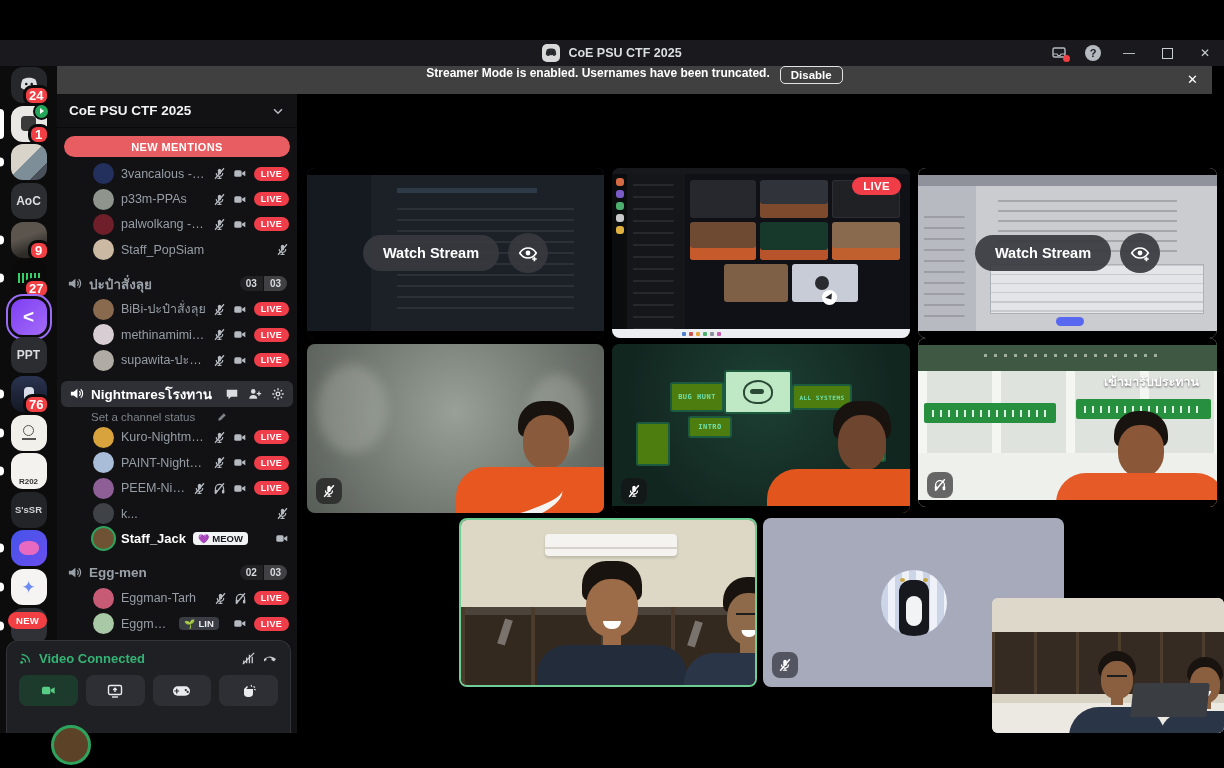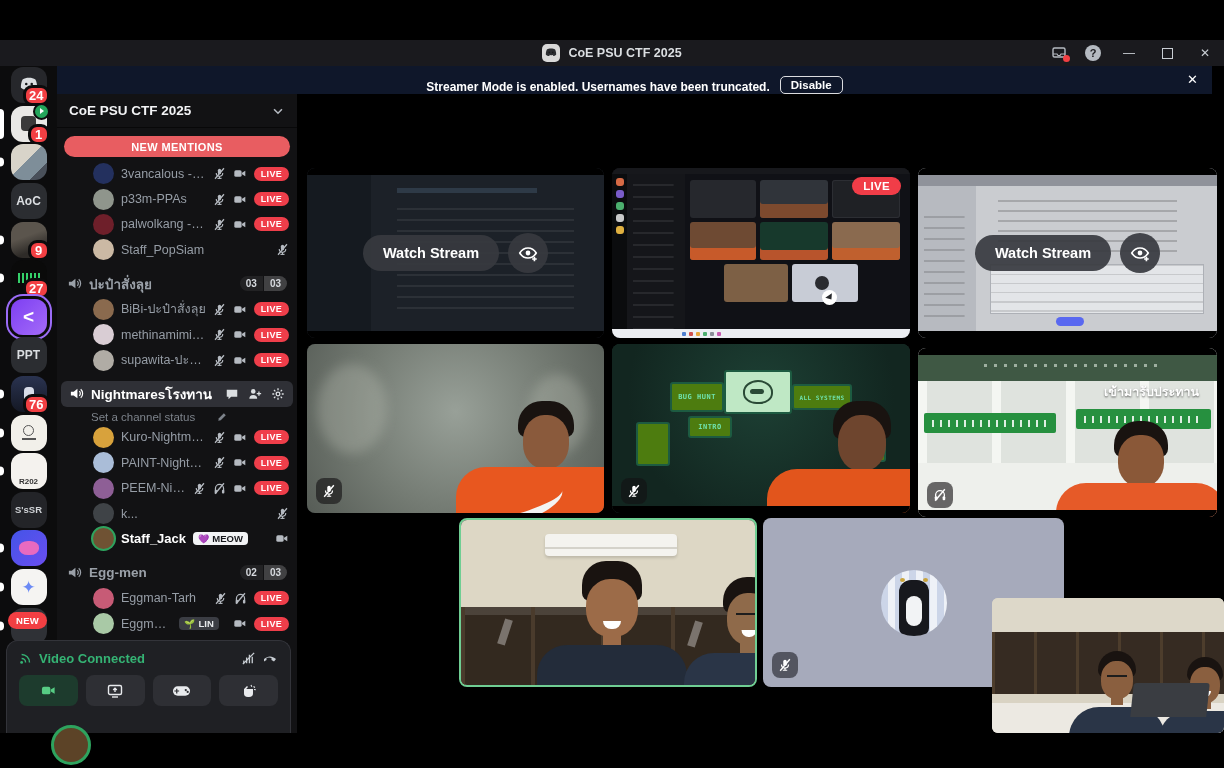--- a/index.html
+++ b/index.html
@@ -13,22 +13,22 @@
   #titlebar .tgroup{display:flex;align-items:center;gap:8px;}
   .dlogo{width:18px;height:18px;border-radius:5px;background:#d9d9d9;display:flex;align-items:center;justify-content:center;color:#2b2d31;}
   .winbtns{position:absolute;right:0;top:40px;height:26px;display:flex;align-items:center;gap:0;color:#c8cdd3;}
   .winbtn{width:38px;height:26px;display:flex;align-items:center;justify-content:center;font-size:12px;}
   .tb-ico{width:34px;height:26px;display:flex;align-items:center;justify-content:center;position:relative;color:#b5bac1;}
   .tb-ico .reddot{position:absolute;right:6px;bottom:4px;width:7px;height:7px;border-radius:50%;background:#f23f43;}
   .helpcircle{width:16px;height:16px;border-radius:50%;background:#b5bac1;color:#1a1a1e;font-size:11px;font-weight:bold;
               display:flex;align-items:center;justify-content:center;}
   .maxbox{width:9px;height:9px;border:1.4px solid #c8cdd3;}
   
-  #banner{position:absolute;left:57px;top:66px;width:1155px;height:28px;background:#0f172a;
-          display:flex;align-items:flex-end;justify-content:center;gap:10px;color:#fff;font-size:12px;font-weight:bold;}
+  #banner{position:absolute;left:57px;top:66px;width:1155px;height:28px;background:#404040;
+          display:flex;align-items:flex-start;justify-content:center;gap:10px;color:#fff;font-size:12px;font-weight:bold;}
   #banner .disable{border:1px solid rgba(255,255,255,.85);border-radius:5px;padding:2px 10px;font-size:11.5px;}
   #banner .bclose{position:absolute;right:14px;top:6px;font-size:13px;color:#fff;}
   
   #rail{position:absolute;left:0;top:66px;width:57px;height:667px;background:#0c0c0d;}
   .ritem{position:relative;width:57px;height:38.6px;display:flex;align-items:center;justify-content:center;}
   .sicon{width:36px;height:36px;border-radius:12px;position:relative;display:flex;align-items:center;justify-content:center;
          font-weight:bold;color:#dbdee1;overflow:visible;}
   .sbadge{position:absolute;right:-3px;bottom:-3px;min-width:10px;height:15px;padding:0 3px;border-radius:9px;background:#f23f43;
           border:3px solid #0c0c0d;color:#fff;font-size:13px;font-weight:bold;display:flex;align-items:center;justify-content:center;}
   .updot{position:absolute;left:0;top:50%;transform:translateY(-50%);width:4px;height:9px;background:#fff;border-radius:0 4px 4px 0;}
@@ -786,21 +786,21 @@
         <div class="p-body" style="width:190px;height:50px;background:#e2551c"></div>
       </div>
     </div>
     <span class="mutebadge">
         <svg class="ic" width="14" height="14">
           <use href="#s-mic"></use>
         </svg>
       </span>
   </div>
 
-  <div class="tile" style="left:621px;top:254px;width:299px;height:169px">
+  <div class="tile" style="left:621px;top:244px;width:299px;height:169px">
     <div class="scene sceneF">
       <div class="lbx" style="top:0"></div>
         <div class="lbx" style="bottom:0"></div>
       <div class="darkband"></div>
       <div class="windowband">
           <span class="greenbanner" style="left:6px;top:32px;width:44%"></span>
           <span class="greenbanner" style="left:53%;top:28px;width:45%"></span>
         </div>
       <div class="caption">เข้ามารับประทาน</div>
       <div class="person" style="left:46%;width:170px;height:100px">

